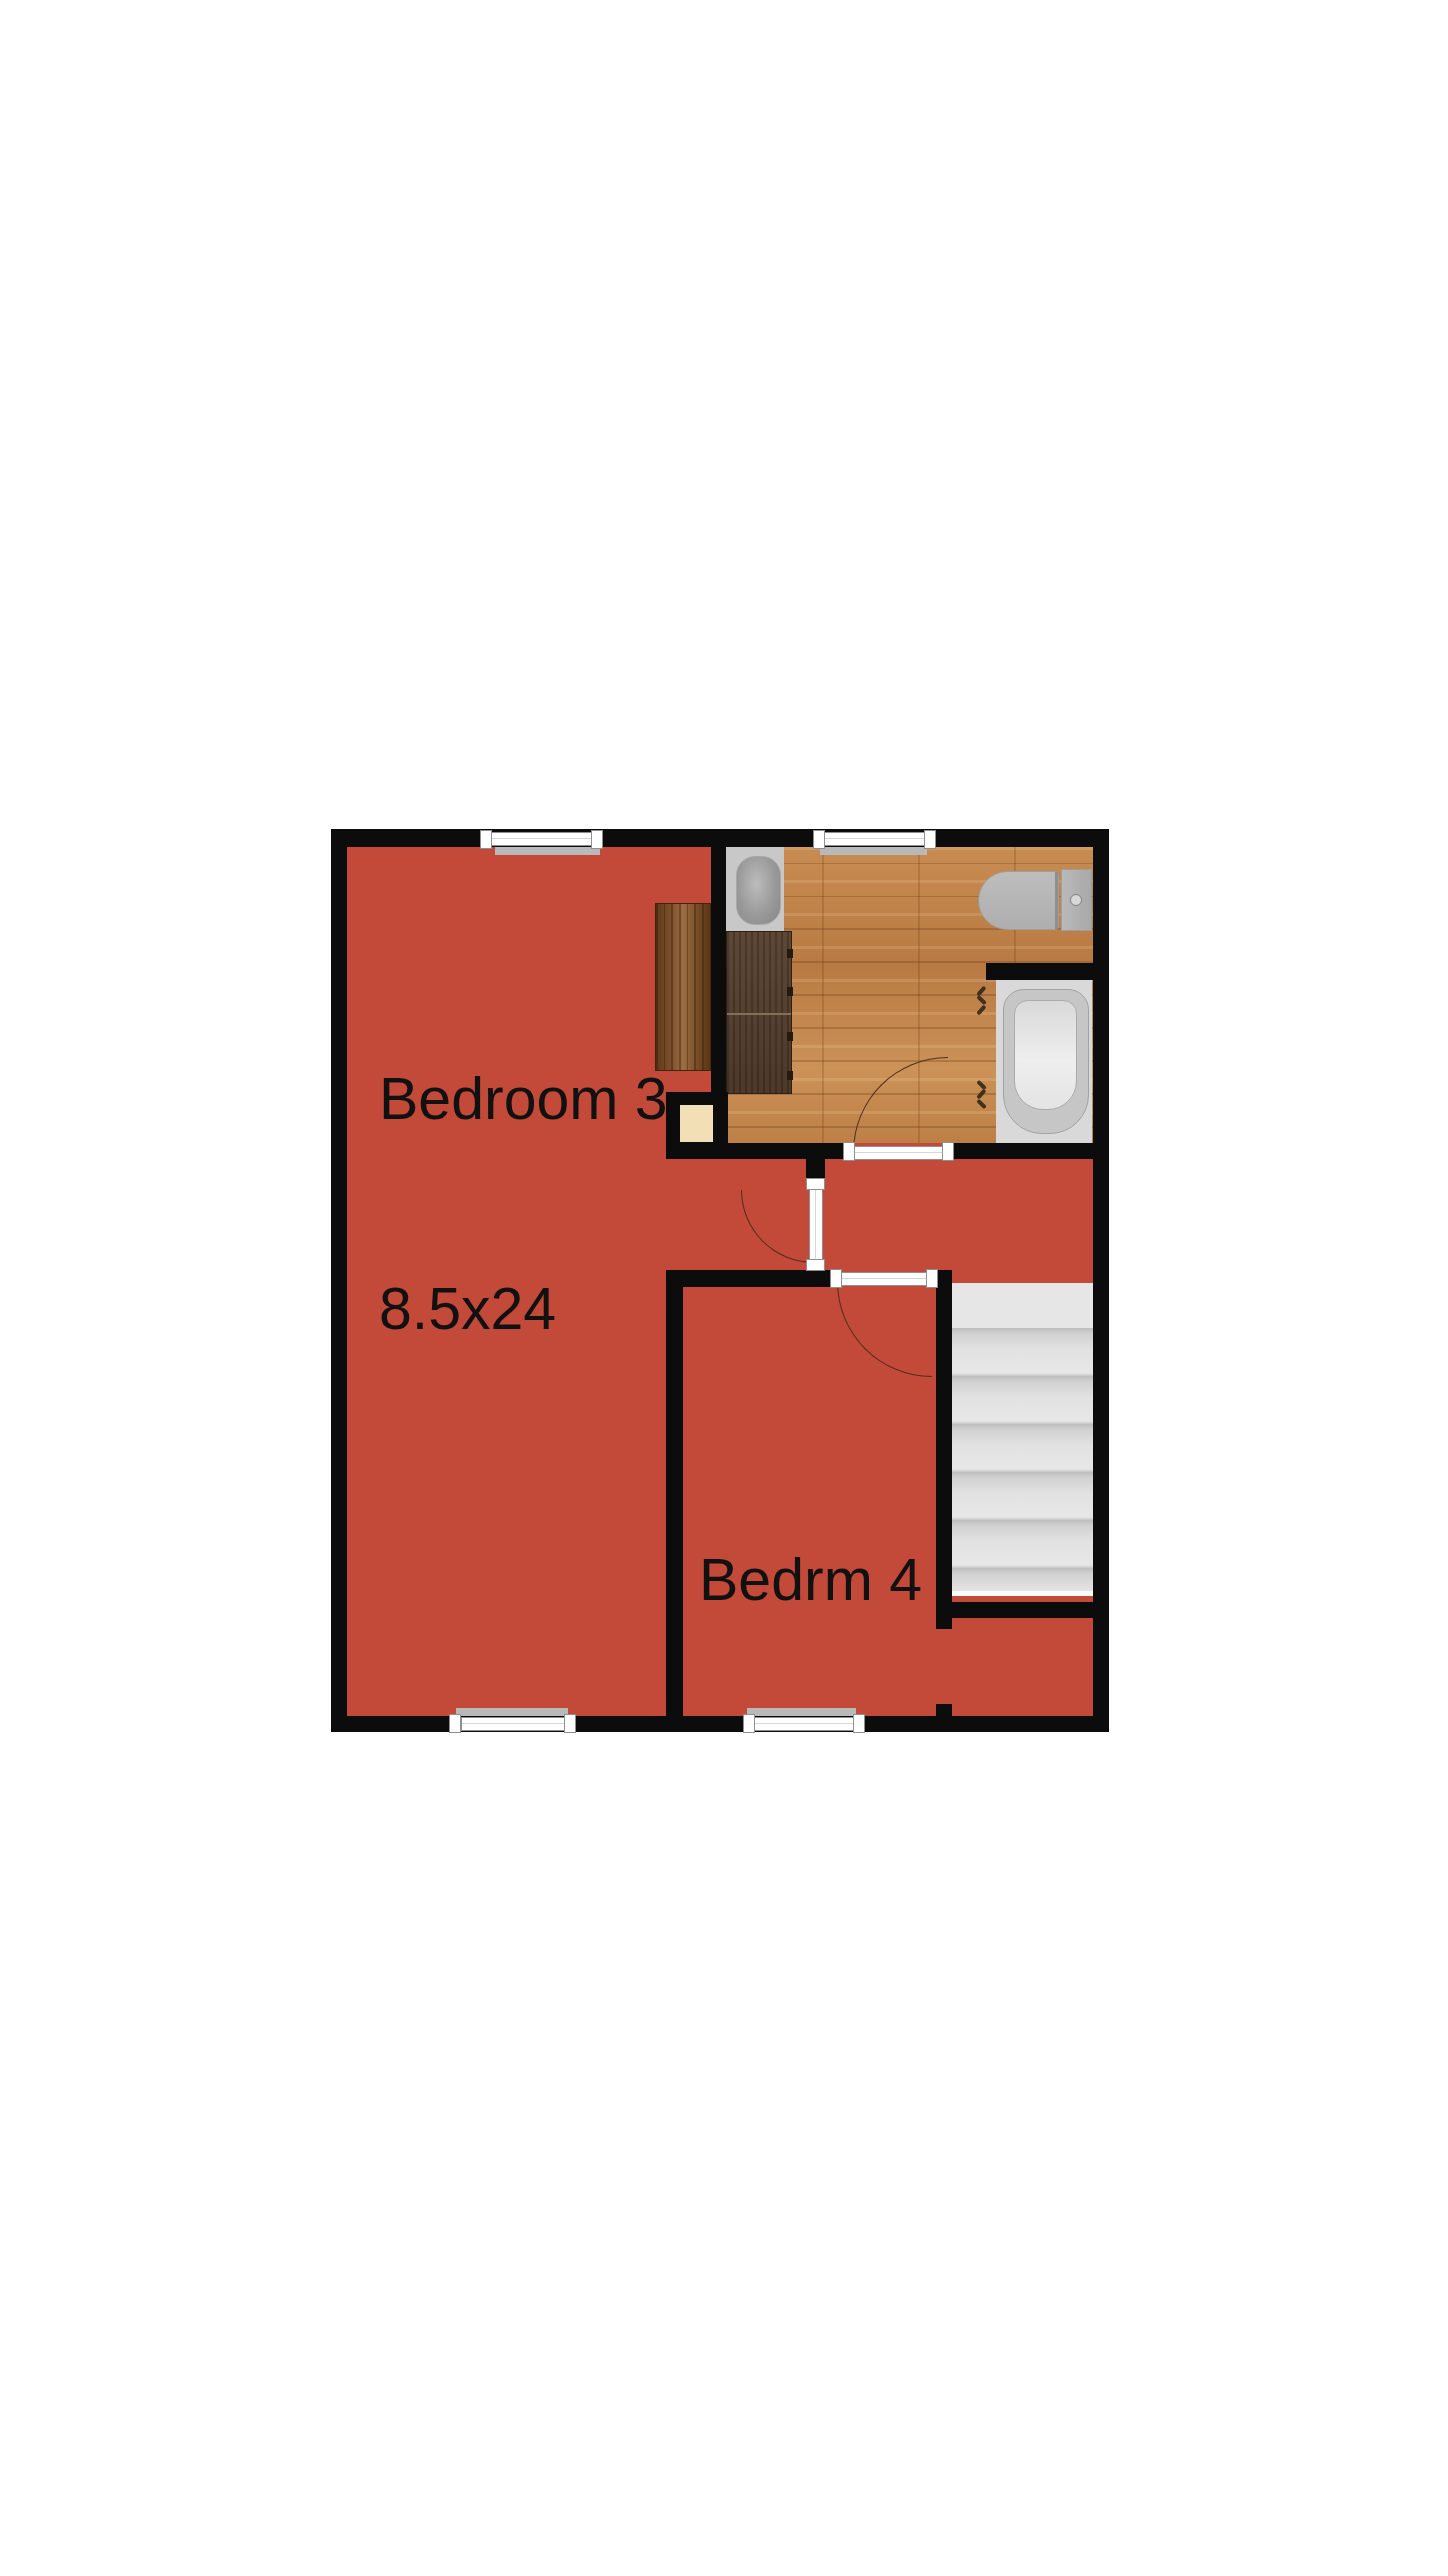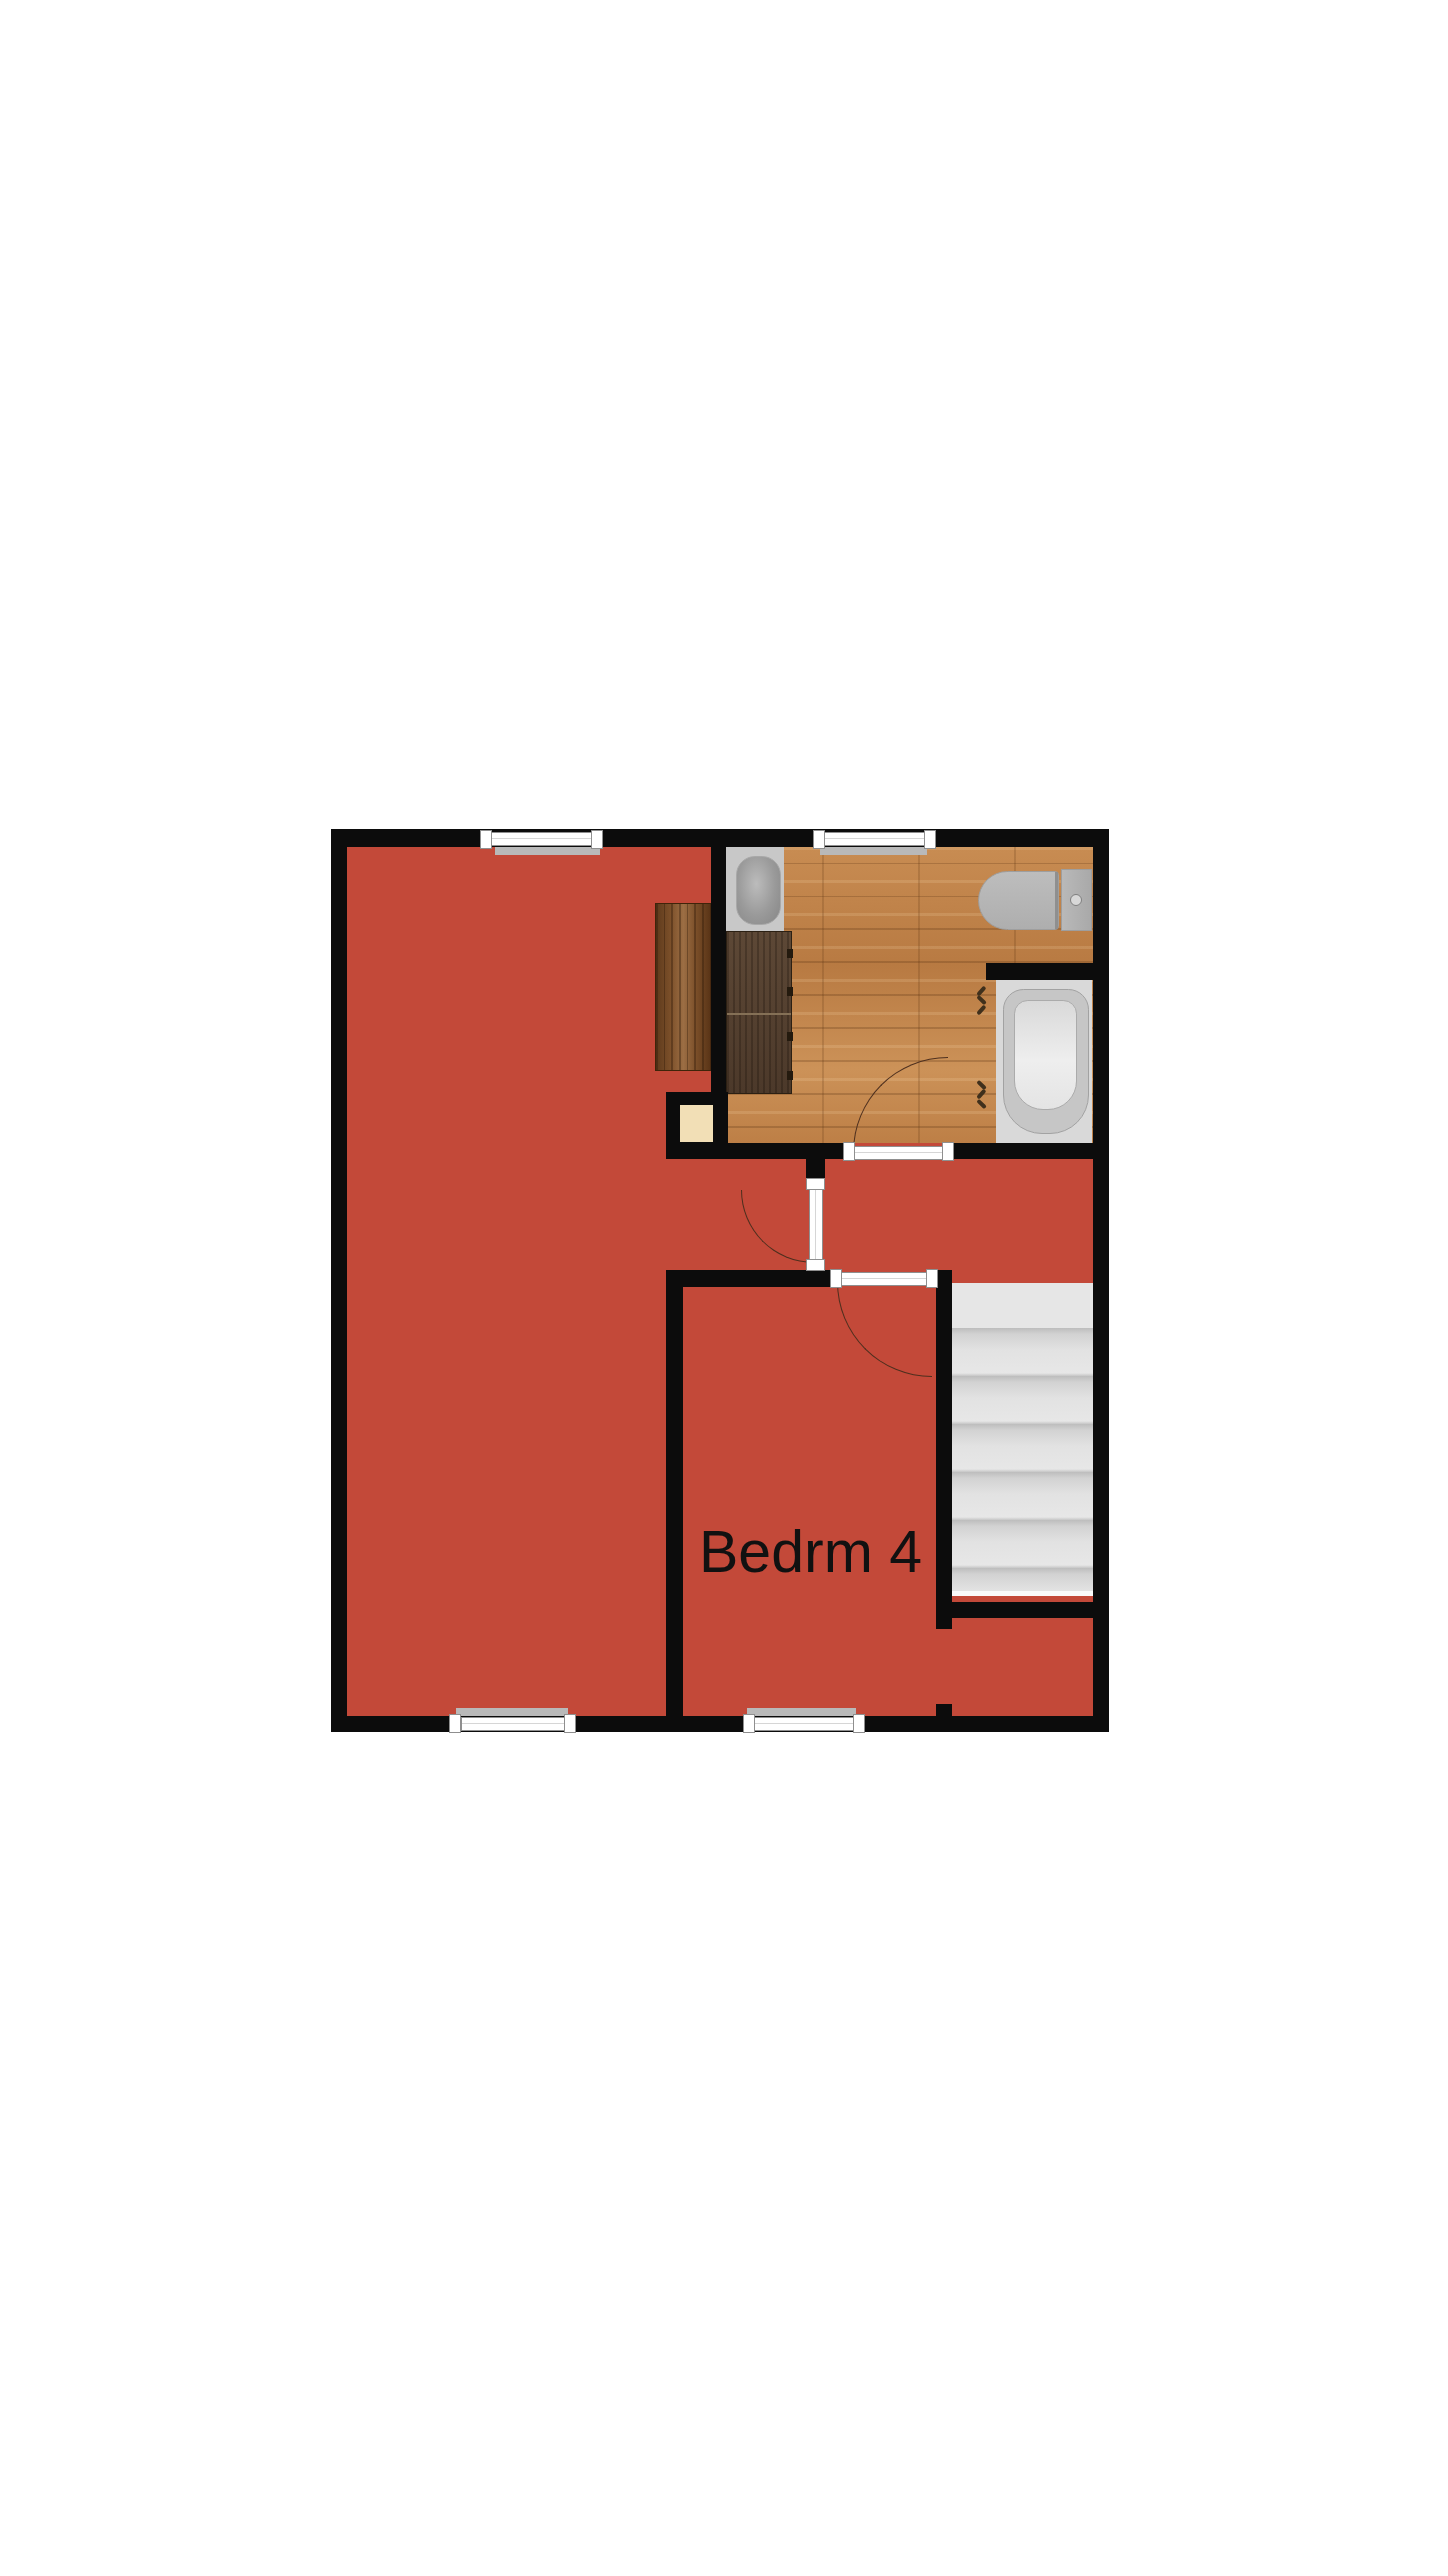--- a/index.html
+++ b/index.html
@@ -150,19 +150,23 @@
     <div class="arc arc-bl" style="left:410px;top:361px;width:72px;height:72px;"></div>
     <div class="bar-v" style="left:478px;top:355px;width:12px;height:82px;"></div>
     <div class="cap" style="left:475px;top:349px;width:17px;height:10.3px;"></div>
     <div class="cap" style="left:475px;top:430px;width:17px;height:10.3px;"></div>
 
     <div class="arc arc-bl" style="left:506px;top:453px;width:94px;height:94px;"></div>
     <div class="bar-h" style="left:504px;top:443px;width:96px;height:12px;"></div>
     <div class="cap" style="left:499px;top:440px;width:10.3px;height:17px;"></div>
     <div class="cap" style="left:595px;top:440px;width:10.3px;height:17px;"></div>
 
-    <div class="room-label" style="left:368px;top:548px;">
+    <div class="room-label" style="left:48px;top:95px;">
+      <div>Bedroom 3</div>
+      <div>8.5x24</div>
+    </div>
+    <div class="room-label" style="left:368px;top:576px;">
       <div>Bedrm 4</div>
     </div>
 
   </div>
 </div>
 
 
 </body></html>

